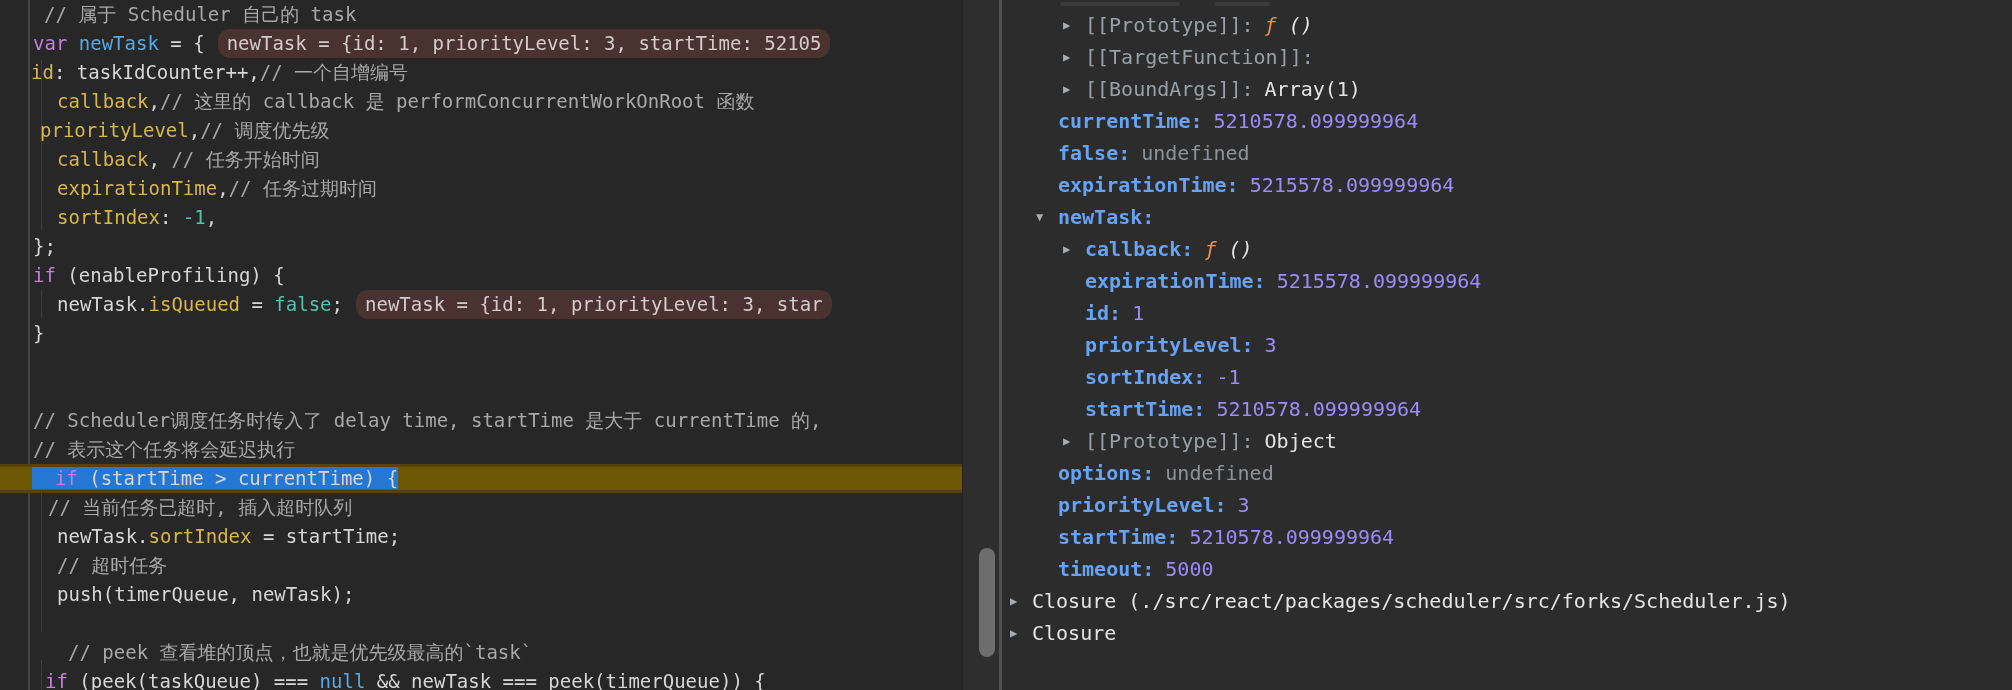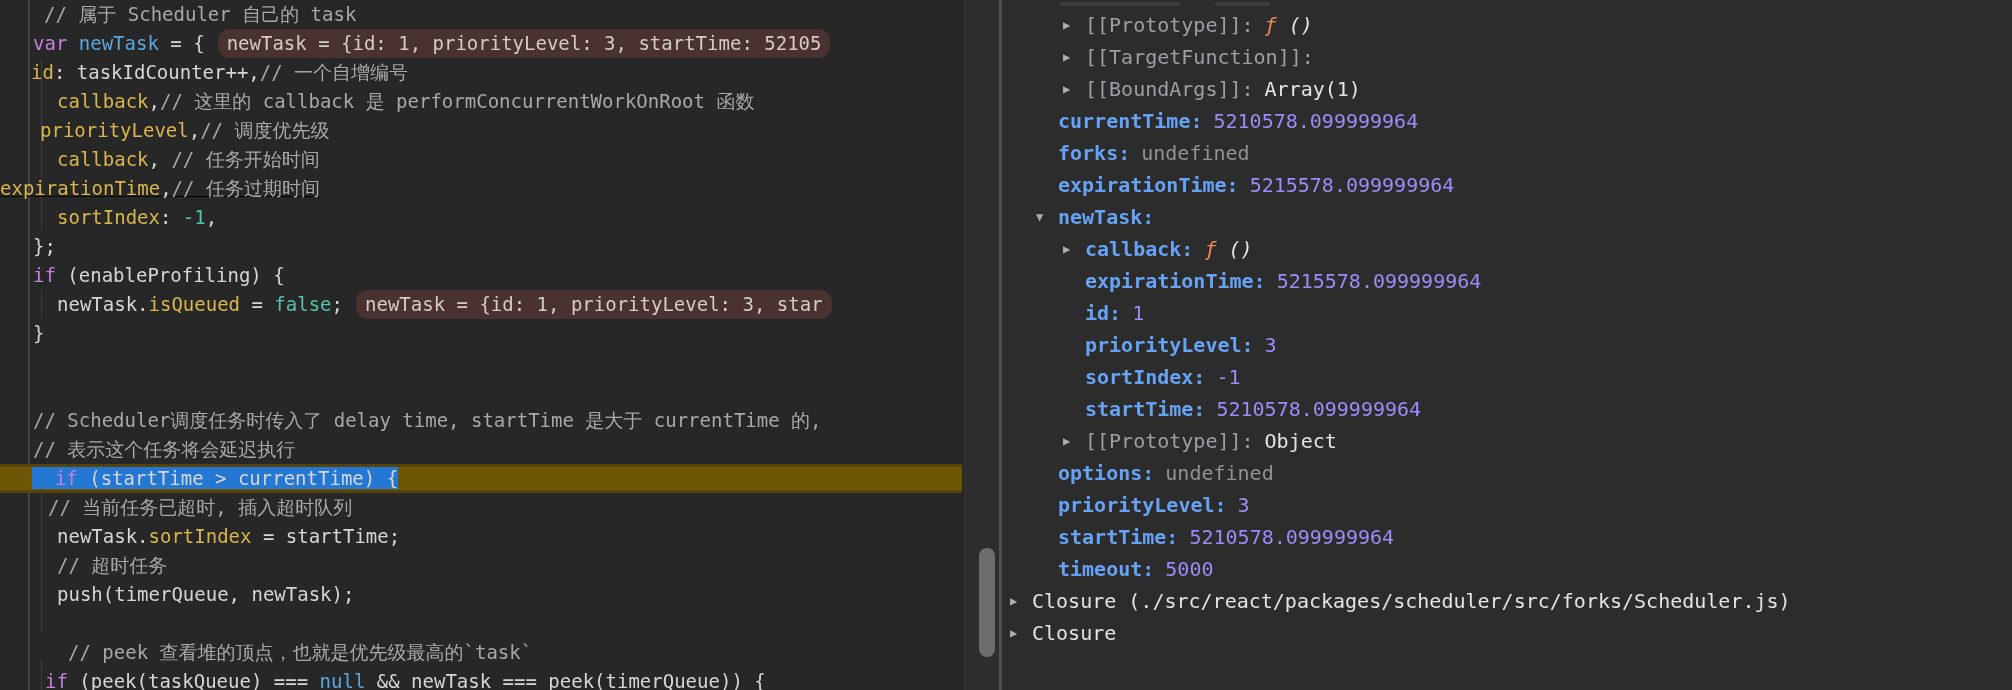--- a/index.html
+++ b/index.html
@@ -67,21 +67,21 @@
         <div class="indent-guide" style="left: 41px; top: 493px; height: 139px;"></div>
         <div class="indent-guide" style="left: 41px; top: 660px; height: 30px;"></div>
       </div>
     <div class="code-lines" id="code-lines">
         <div class="code-line" style="padding-left: 44px;"><span class="tok c-comment">// 属于 Scheduler 自己的 task</span></div>
         <div class="code-line" style="padding-left: 33px;"><span class="tok c-keyword">var</span><span class="tok c-default"> </span><span class="tok c-variable">newTask</span><span class="tok c-default"> = {</span><span class="widget">newTask = {id: 1, priorityLevel: 3, startTime: 52105</span></div>
         <div class="code-line" style="padding-left: 31px;"><span class="tok c-property">id</span><span class="tok c-default">: taskIdCounter++,</span><span class="tok c-comment">// 一个自增编号</span></div>
         <div class="code-line" style="padding-left: 57px;"><span class="tok c-property">callback</span><span class="tok c-default">,</span><span class="tok c-comment">// 这里的 callback 是 performConcurrentWorkOnRoot 函数</span></div>
         <div class="code-line" style="padding-left: 40px;"><span class="tok c-property">priorityLevel</span><span class="tok c-default">,</span><span class="tok c-comment">// 调度优先级</span></div>
         <div class="code-line" style="padding-left: 57px;"><span class="tok c-property">callback</span><span class="tok c-default">, </span><span class="tok c-comment">// 任务开始时间</span></div>
-        <div class="code-line" style=" text-decoration: underline;"><span class="tok c-property">expirationTime</span><span class="tok c-default">,</span><span class="tok c-comment">// 任务过期时间</span></div>
+        <div class="code-line" style="padding-left: 57px;"><span class="tok c-property">expirationTime</span><span class="tok c-default">,</span><span class="tok c-comment">// 任务过期时间</span></div>
         <div class="code-line" style="padding-left: 57px;"><span class="tok c-property">sortIndex</span><span class="tok c-default">: </span><span class="tok c-number">-1</span><span class="tok c-default">,</span></div>
         <div class="code-line" style="padding-left: 33px;"><span class="tok c-default">};</span></div>
         <div class="code-line" style="padding-left: 33px;"><span class="tok c-keyword">if</span><span class="tok c-default"> (enableProfiling) {</span></div>
         <div class="code-line" style="padding-left: 57px;"><span class="tok c-default">newTask.</span><span class="tok c-property">isQueued</span><span class="tok c-default"> = </span><span class="tok c-number">false</span><span class="tok c-default">;</span><span class="widget">newTask = {id: 1, priorityLevel: 3, star</span></div>
         <div class="code-line" style="padding-left: 33px;"><span class="tok c-default">}</span></div>
         <div class="code-line" style="padding-left: 33px;"></div>
         <div class="code-line" style="padding-left: 33px;"></div>
         <div class="code-line" style="padding-left: 33px;"><span class="tok c-comment">// Scheduler调度任务时传入了 delay time, startTime 是大于 currentTime 的,</span></div>
         <div class="code-line" style="padding-left: 33px;"><span class="tok c-comment">// 表示这个任务将会延迟执行</span></div>
         <div class="code-line hl" style="padding-left: 32px;"><span class="tok c-default sel">  </span><span class="tok c-keyword sel">if</span><span class="tok c-default sel"> (startTime &gt; currentTime) {</span></div>
@@ -101,21 +101,21 @@
   <div class="divider"></div>
 
   <div class="scope-pane">
     <div class="smudge" style="left:58px;top:2px;width:120px;"></div>
     <div class="smudge" style="left:213px;top:2px;width:55px;"></div>
     <div id="scope-rows">
         <div class="scope-row lv2"><span class="arrow">▶</span><span class="k-internal">[[Prototype]]:</span><span class="scope-val"><span class="v-fn">ƒ</span><span class="v-fnsig"> ()</span></span></div>
         <div class="scope-row lv2"><span class="arrow">▶</span><span class="k-internal">[[TargetFunction]]:</span></div>
         <div class="scope-row lv2"><span class="arrow">▶</span><span class="k-internal">[[BoundArgs]]:</span><span class="scope-val"><span class="v-plain">Array(1)</span></span></div>
         <div class="scope-row lv1"><span class="arrow hidden-arrow">▶</span><span class="k-key">currentTime:</span><span class="scope-val"><span class="v-number">5210578.099999964</span></span></div>
-        <div class="scope-row lv1"><span class="arrow hidden-arrow">▶</span><span class="k-key">forks:</span><span class="scope-val"><span class="v-muted">undefined</span></span></div>
+        <div class="scope-row lv1"><span class="arrow hidden-arrow">▶</span><span class="k-key">false:</span><span class="scope-val"><span class="v-muted">undefined</span></span></div>
         <div class="scope-row lv1"><span class="arrow hidden-arrow">▶</span><span class="k-key">expirationTime:</span><span class="scope-val"><span class="v-number">5215578.099999964</span></span></div>
         <div class="scope-row lv1"><span class="arrow">▼</span><span class="k-key">newTask:</span></div>
         <div class="scope-row lv2"><span class="arrow">▶</span><span class="k-key">callback:</span><span class="scope-val"><span class="v-fn">ƒ</span><span class="v-fnsig"> ()</span></span></div>
         <div class="scope-row lv2"><span class="arrow hidden-arrow">▶</span><span class="k-key">expirationTime:</span><span class="scope-val"><span class="v-number">5215578.099999964</span></span></div>
         <div class="scope-row lv2"><span class="arrow hidden-arrow">▶</span><span class="k-key">id:</span><span class="scope-val"><span class="v-number">1</span></span></div>
         <div class="scope-row lv2"><span class="arrow hidden-arrow">▶</span><span class="k-key">priorityLevel:</span><span class="scope-val"><span class="v-number">3</span></span></div>
         <div class="scope-row lv2"><span class="arrow hidden-arrow">▶</span><span class="k-key">sortIndex:</span><span class="scope-val"><span class="v-number">-1</span></span></div>
         <div class="scope-row lv2"><span class="arrow hidden-arrow">▶</span><span class="k-key">startTime:</span><span class="scope-val"><span class="v-number">5210578.099999964</span></span></div>
         <div class="scope-row lv2"><span class="arrow">▶</span><span class="k-internal">[[Prototype]]:</span><span class="scope-val"><span class="v-plain">Object</span></span></div>
         <div class="scope-row lv1"><span class="arrow hidden-arrow">▶</span><span class="k-key">options:</span><span class="scope-val"><span class="v-muted">undefined</span></span></div>

